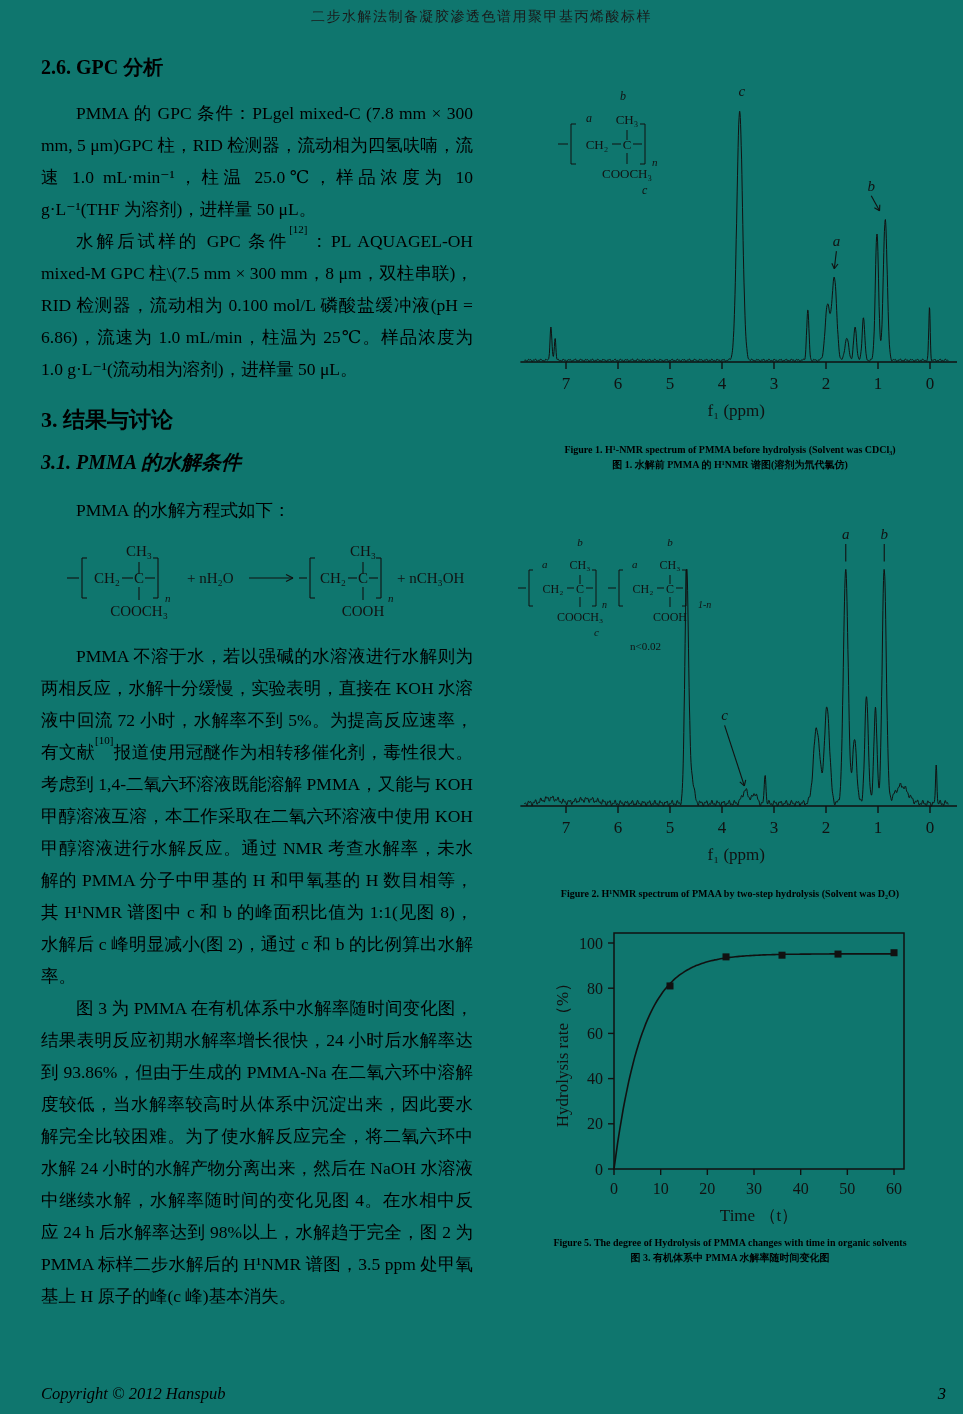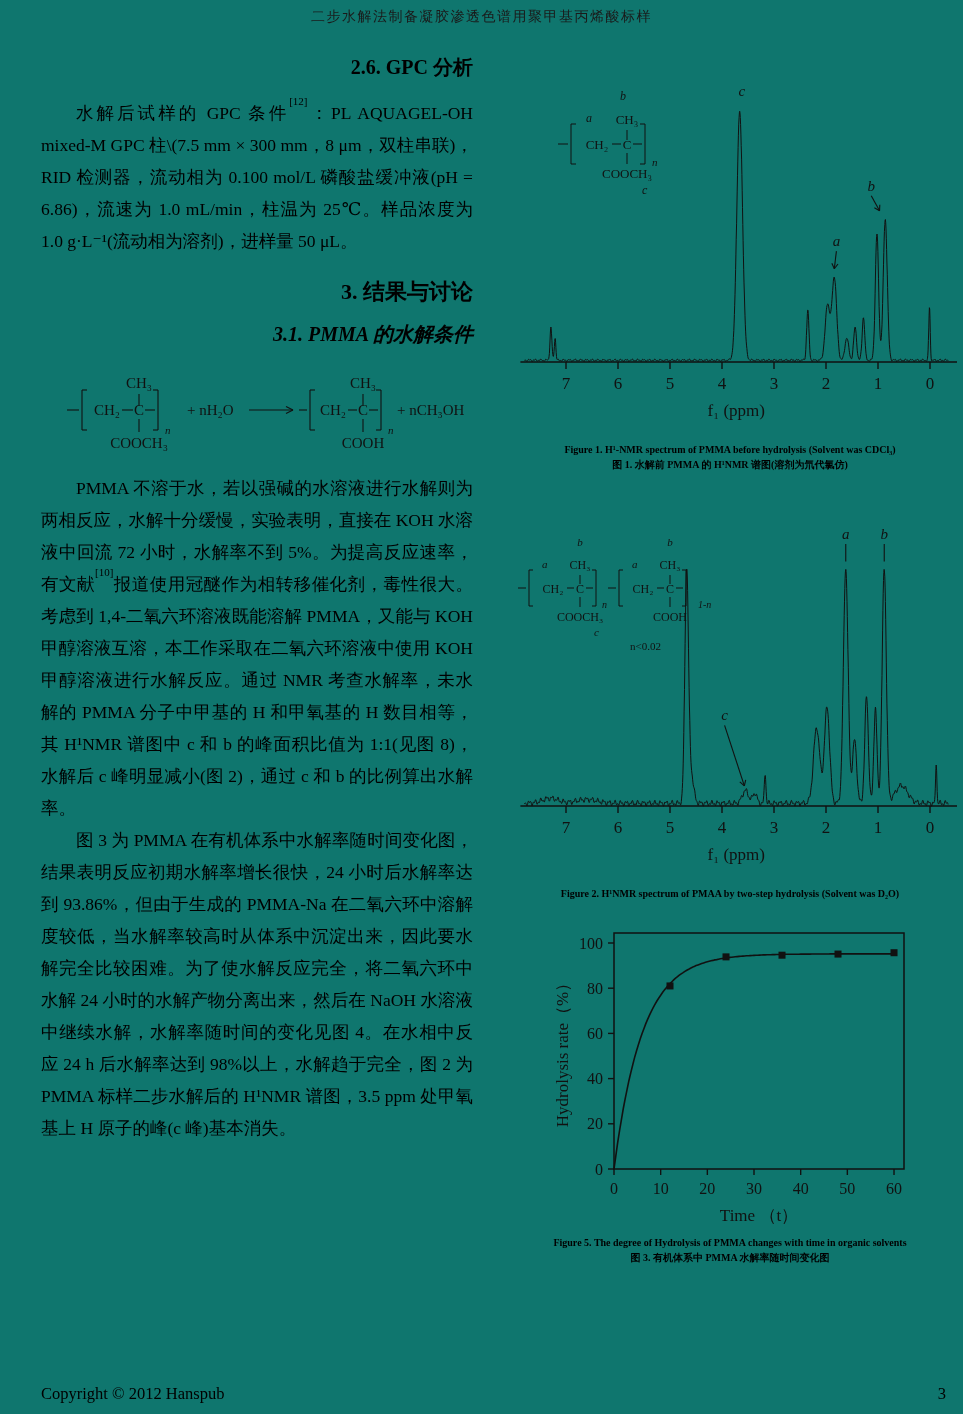--- a/index.html
+++ b/index.html
@@ -10,21 +10,21 @@
     font-family:"Liberation Serif","DejaVu Serif",serif;
     overflow:hidden;
   }
   .running-title {
     position:absolute; top:8px; left:0; width:100%;
     text-align:center; font-size:14px; letter-spacing:1.5px; color:#1a1a1a;
   }
   .col-left { position:absolute; left:41px; top:48px; width:432px; }
   .col-right { position:absolute; left:502px; top:44px; width:456px; }
 
-  h2, h3 { font-family:"Liberation Serif","DejaVu Serif",serif;text-align:right; }
+  h2, h3 { font-family:"Liberation Serif","DejaVu Serif",serif; }
   .sec26 { font-size:20px; font-weight:bold; margin:6px 0 16px; }
   .sec3  { font-size:22px; font-weight:bold; margin:20px 0 12px; }
   .sec31 { font-size:20px; font-weight:bold; margin:14px 0 18px;font-style:italic; }
 
   p.body {
     font-size:17.5px; line-height:32px; margin:0;
     text-align:justify; text-indent:2em;
   }
   p.intro { font-size:17.5px; line-height:32px; margin:0 0 2px; text-indent:2em; }
   sup.ref {
@@ -36,39 +36,41 @@
   svg .it { font-style:italic; }
 
   .figure { margin:0 0 16px; padding:0; }
   figure { margin:0; }
   .fig-caption { margin-top:2px; }
   .cap-en, .cap-zh {
     font-weight:bold; text-align:center; font-size:10px; line-height:1.5; color:#000;
   }
   .footer {
     position:absolute; left:41px; bottom:10px; width:905px;
-    display:flex; justify-content:space-between; font-size:16.5px;
+    display:flex; justify-content:space-between; font-size:16.5px;font-style:italic;
   }
 </style>
 </head>
 <body>
 
 <div class="page">
 
   <div class="running-title">二步水解法制备凝胶渗透色谱用聚甲基丙烯酸标样</div>
 
   <div class="col-left">
     <h2 class="sec26">2.6. GPC 分析</h2>
 
+    <p class="body"><span>PMMA 的 GPC 条件：PLgel mixed-C (7.8 mm × 300 mm, 5 μm)GPC 柱，RID 检测器，流动相为四氢呋喃，流速 1.0 mL·min⁻¹，柱温 25.0℃，样品浓度为 10 g·L⁻¹(THF 为溶剂)，进样量 50 μL。</span></p>
 
     <p class="body"><span>水解后试样的 GPC 条件</span><sup class="ref">[12]</sup><span>：PL AQUAGEL-OH mixed-M GPC 柱\(7.5 mm × 300 mm，8 μm，双柱串联)，RID 检测器，流动相为 0.100 mol/L 磷酸盐缓冲液(pH = 6.86)，流速为 1.0 mL/min，柱温为 25℃。样品浓度为 1.0 g·L⁻¹(流动相为溶剂)，进样量 50 μL。</span></p>
 
     <h2 class="sec3">3. 结果与讨论</h2>
     <h3 class="sec31">3.1. PMMA 的水解条件</h3>
 
+    <p class="intro">PMMA 的水解方程式如下：</p>
 
     <svg class="eq-svg" width="432" height="96" viewBox="0 0 432 96">
       <g stroke="#111" stroke-width="1.1">
         <line x1="26" y1="44" x2="38" y2="44"></line>
         <line x1="41" y1="24" x2="41" y2="64"></line>
         <line x1="41" y1="24" x2="46" y2="24"></line>
         <line x1="41" y1="64" x2="46" y2="64"></line>
         <line x1="81" y1="44" x2="92" y2="44"></line>
         <line x1="104" y1="44" x2="114" y2="44"></line>
         <line x1="117" y1="24" x2="117" y2="64"></line>

